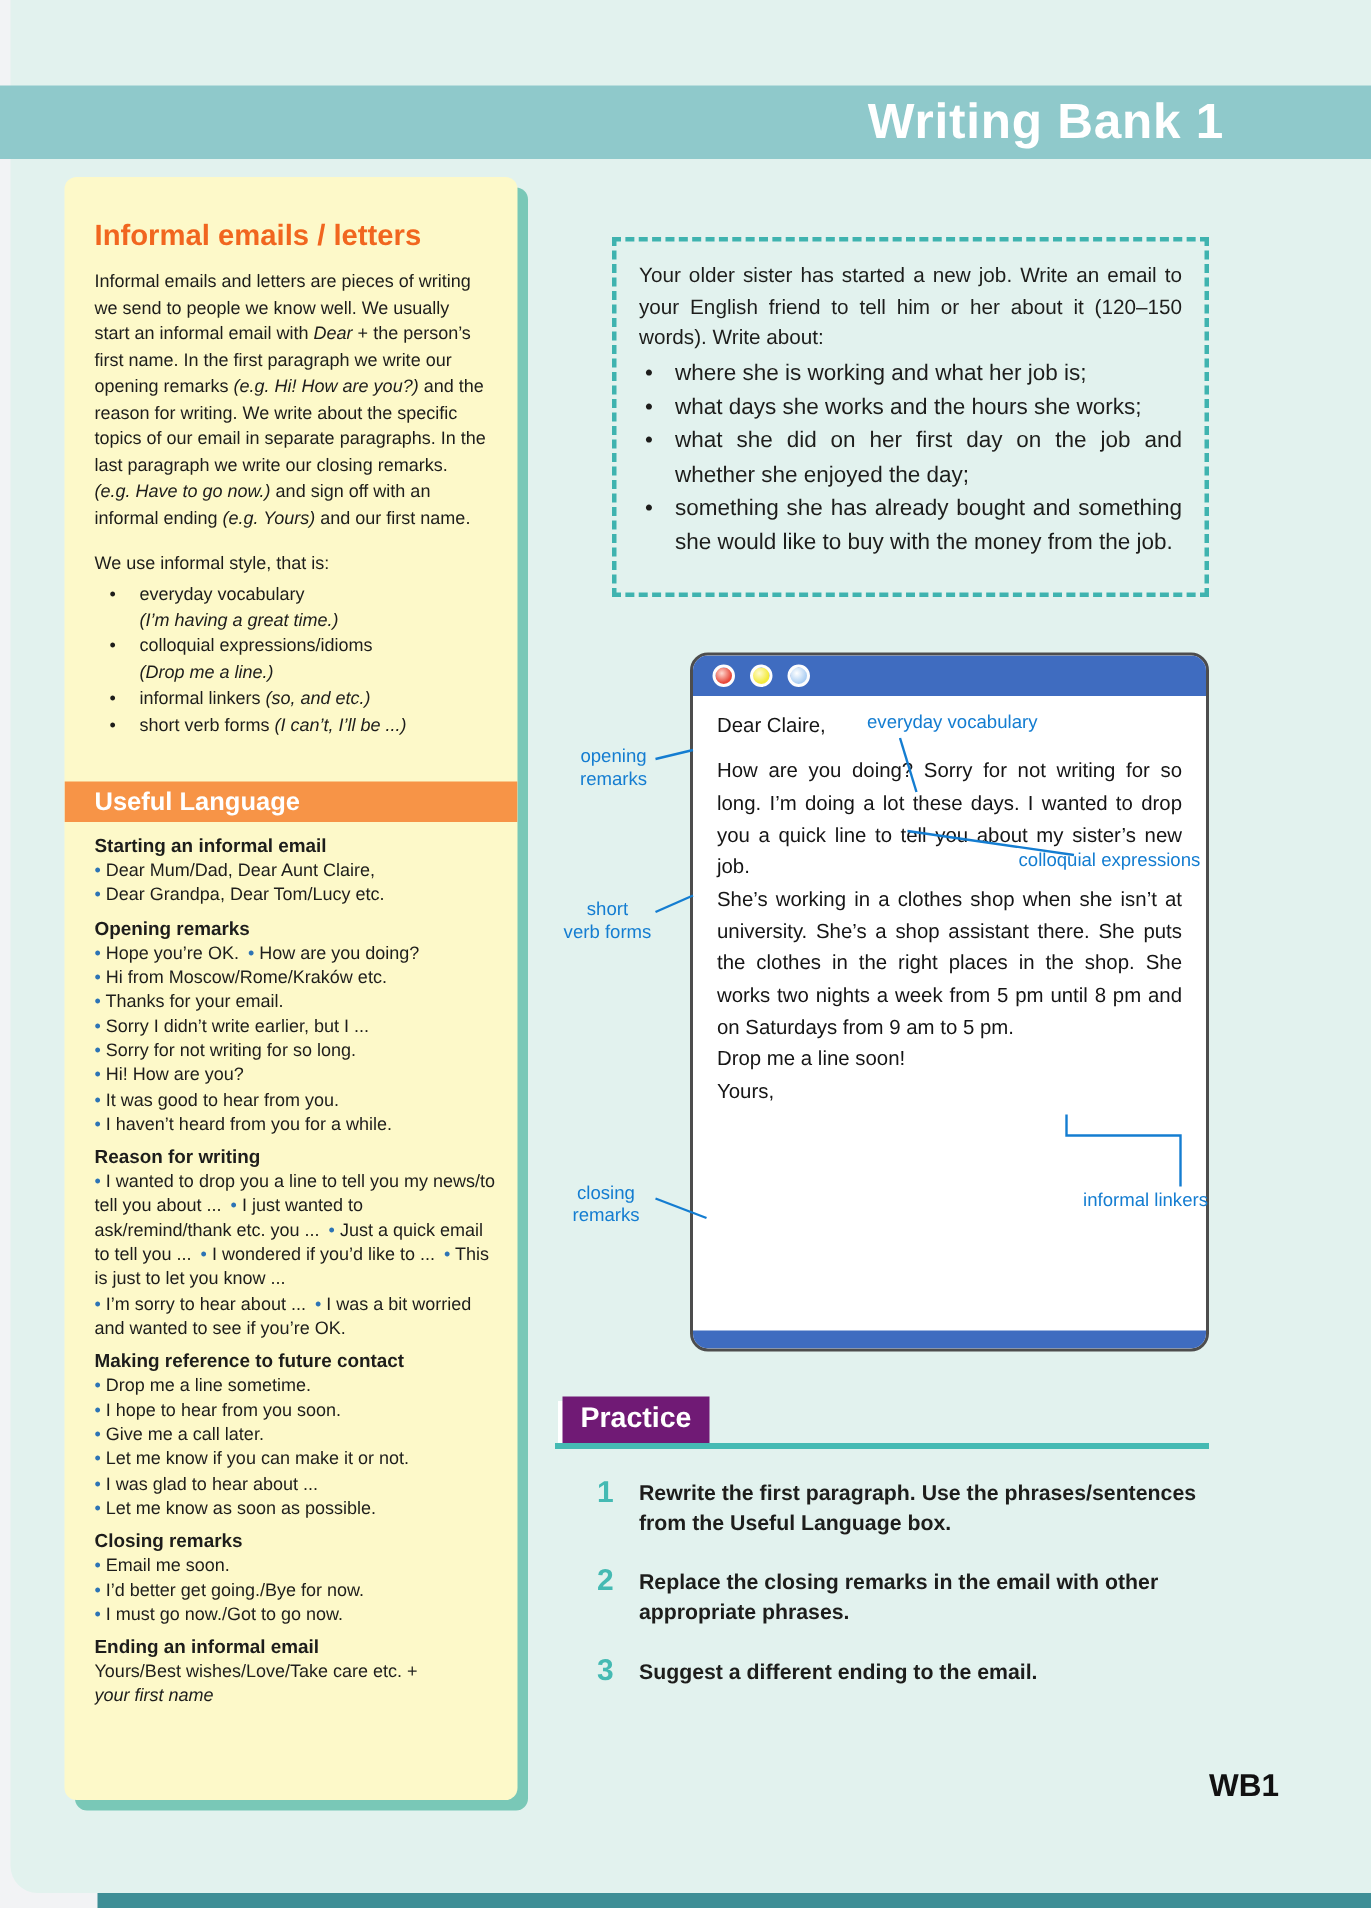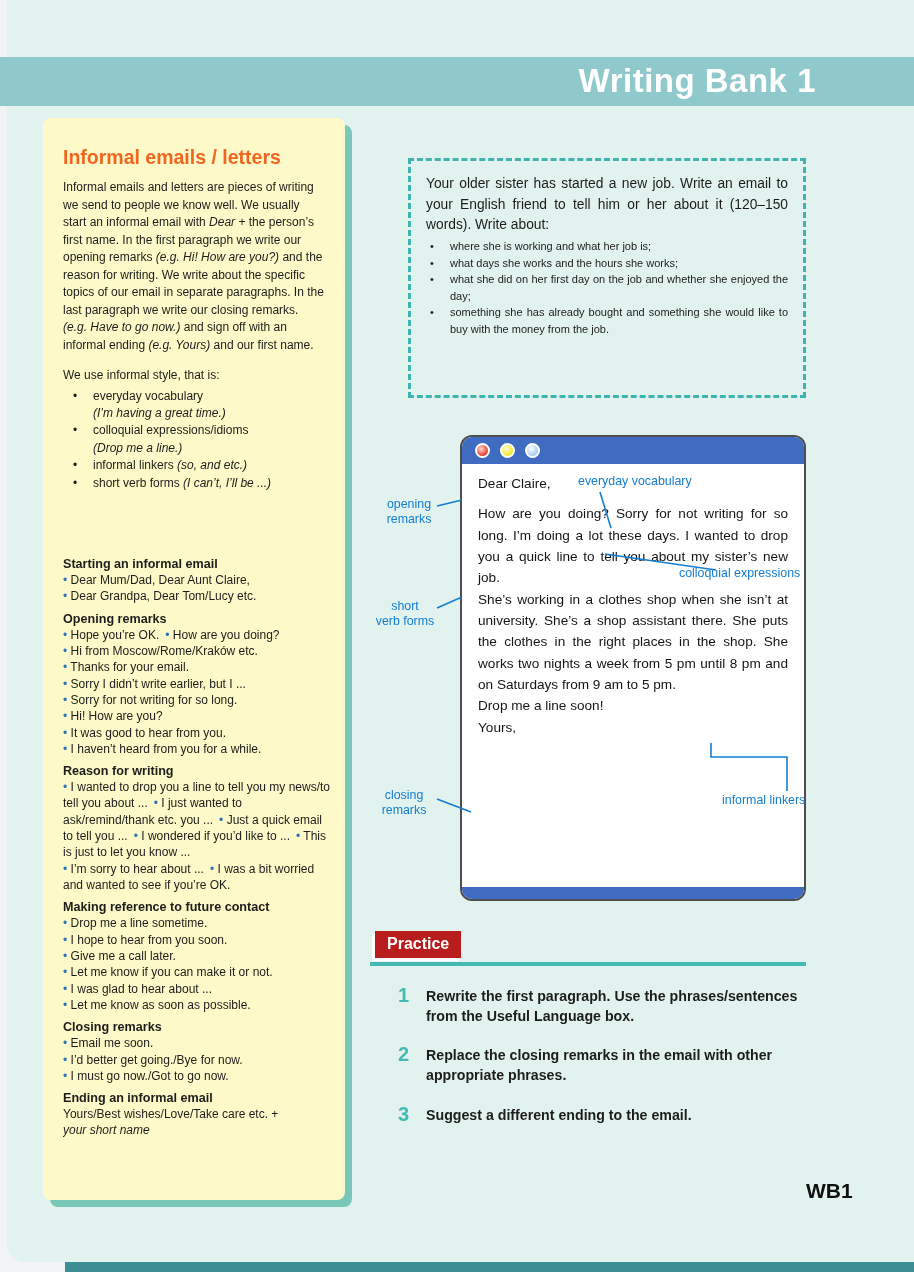--- a/index.html
+++ b/index.html
@@ -35,21 +35,21 @@
   .ul-item{line-height:1.36;}
   .seg::before{content:"\2022  ";color:#2d74b5;}
   .seg + .seg{margin-left:6px;}
   .ul-item.plain .seg::before{content:"";}
   .ul-item.italic{font-style:italic;}
 
   
   .task-box{position:absolute;left:408px;top:158px;width:398px;height:240px;box-sizing:border-box;
     border:3px dashed #3fb3af;padding:13px 15px 0 15px;}
   .task-intro{margin:0;font-size:13.8px;line-height:1.5;text-align:justify;}
-  .task-list{margin:2px 0 0;padding:0;list-style:none;font-size:11px;line-height:1.5;}
+  .task-list{margin:2px 0 0;padding:0;list-style:none;font-size:15px;line-height:1.5;}
   .task-list li{position:relative;padding-left:24px;text-align:justify;}
   .task-list li::before{content:"\2022";position:absolute;left:4px;}
 
   
   .email-window{position:absolute;left:460px;top:435px;width:346px;height:466px;box-sizing:border-box;
     background:#ffffff;border:2.5px solid #4d4d4d;border-radius:12px;overflow:hidden;}
   .titlebar{height:27px;background:#3f6cc0;display:flex;align-items:center;gap:10px;padding-left:13px;}
   .dot{width:11px;height:11px;border:2.5px solid #fdfdfd;border-radius:50%;}
   .dot.red{background:radial-gradient(circle at 38% 35%, #ffd9d0, #e8483a 65%);}
   .dot.yellow{background:radial-gradient(circle at 38% 35%, #fffbd0, #f3ea3a 65%);}
@@ -64,22 +64,22 @@
   .ann span{display:block;text-align:center;}
   .ann-opening{left:383px;top:497px;width:52px;text-align:right;}
   .ann-short{left:370px;top:599px;width:70px;text-align:left;}
   .ann-closing{left:375px;top:788px;width:58px;text-align:right;}
   .ann-everyday{left:578px;top:474px;}
   .ann-colloquial{left:679px;top:566px;}
   .ann-informal{left:722px;top:793px;}
   .overlay{position:absolute;left:0;top:0;pointer-events:none;}
 
   
-  .practice-badge{position:absolute;left:375px;top:931px;background:#b91c1c;color:#fff;
-    font-weight:bold;font-size:16px;padding:4px 12px 5px;box-shadow:-3px 3px 0 #ffffff;}
+  .practice-badge{position:absolute;left:375px;top:931px;background:#701a75;color:#fff;
+    font-weight:bold;font-size:19px;padding:4px 12px 5px;box-shadow:-3px 3px 0 #ffffff;}
   .practice-rule{position:absolute;left:370px;top:962px;width:436px;height:4px;background:#45bab3;}
   .practice-list{position:absolute;left:398px;top:984px;width:414px;}
   .p-item{display:flex;margin-bottom:17px;}
   .p-num{color:#45bab3;font-weight:bold;font-size:20px;width:28px;flex:none;line-height:1.1;}
   .p-text{font-weight:bold;font-size:14.2px;line-height:1.42;padding-top:2px;}
 
   .wb{position:absolute;left:806px;top:1179px;font-size:21px;font-weight:bold;color:#111;}
 </style>
 </head>
 <body>
@@ -97,20 +97,21 @@
     <h2>Informal emails / letters</h2>
     <p class="intro"><span>Informal emails and letters are pieces of writing we send to people we know well. We usually start an informal email with </span><em>Dear</em><span> + the person’s first name. In the first paragraph we write our opening remarks </span><em>(e.g. Hi! How are you?)</em><span> and the reason for writing. We write about the specific topics of our email in separate paragraphs. In the last paragraph we write our closing remarks. </span><em>(e.g. Have to go now.)</em><span> and sign off with an informal ending </span><em>(e.g. Yours)</em><span> and our first name.</span></p>
     <p class="style-lead">We use informal style, that is:</p>
     <ul class="style-list">
       <li><span>everyday vocabulary</span><em class="blk">(I’m having a great time.)</em></li>
       <li><span>colloquial expressions/idioms</span><em class="blk">(Drop me a line.)</em></li>
       <li><span>informal linkers </span><em>(so, and etc.)</em></li>
       <li><span>short verb forms </span><em>(I can’t, I’ll be ...)</em></li>
     </ul>
   </div>
+  <div class="ul-bar"><span>Useful Language</span></div>
   <div class="ul-body">
       <div class="ul-head">Starting an informal email</div>
       <div class="ul-item"><span class="seg">Dear Mum/Dad, Dear Aunt Claire,</span></div>
       <div class="ul-item"><span class="seg">Dear Grandpa, Dear Tom/Lucy etc.</span></div>
       <div class="ul-head">Opening remarks</div>
       <div class="ul-item"><span class="seg">Hope you’re OK.</span><span class="seg">How are you doing?</span></div>
       <div class="ul-item"><span class="seg">Hi from Moscow/Rome/Kraków etc.</span></div>
       <div class="ul-item"><span class="seg">Thanks for your email.</span></div>
       <div class="ul-item"><span class="seg">Sorry I didn’t write earlier, but I ...</span></div>
       <div class="ul-item"><span class="seg">Sorry for not writing for so long.</span></div>
@@ -126,21 +127,21 @@
       <div class="ul-item"><span class="seg">Give me a call later.</span></div>
       <div class="ul-item"><span class="seg">Let me know if you can make it or not.</span></div>
       <div class="ul-item"><span class="seg">I was glad to hear about ...</span></div>
       <div class="ul-item"><span class="seg">Let me know as soon as possible.</span></div>
       <div class="ul-head">Closing remarks</div>
       <div class="ul-item"><span class="seg">Email me soon.</span></div>
       <div class="ul-item"><span class="seg">I’d better get going./Bye for now.</span></div>
       <div class="ul-item"><span class="seg">I must go now./Got to go now.</span></div>
       <div class="ul-head">Ending an informal email</div>
       <div class="ul-item plain"><span class="seg">Yours/Best wishes/Love/Take care etc. +</span></div>
-      <div class="ul-item plain italic"><span class="seg">your short name</span></div>
+      <div class="ul-item plain italic"><span class="seg">your first name</span></div>
     </div>
 </aside>
 
 <section class="task-box">
   <p class="task-intro">Your older sister has started a new job. Write an email to your English friend to tell him or her about it (120–150 words). Write about:</p>
   <ul class="task-list">
     <li>where she is working and what her job is;</li>
     <li>what days she works and the hours she works;</li>
     <li>what she did on her first day on the job and whether she enjoyed the day;</li>
     <li>something she has already bought and something she would like to buy with the money from the job.</li>

